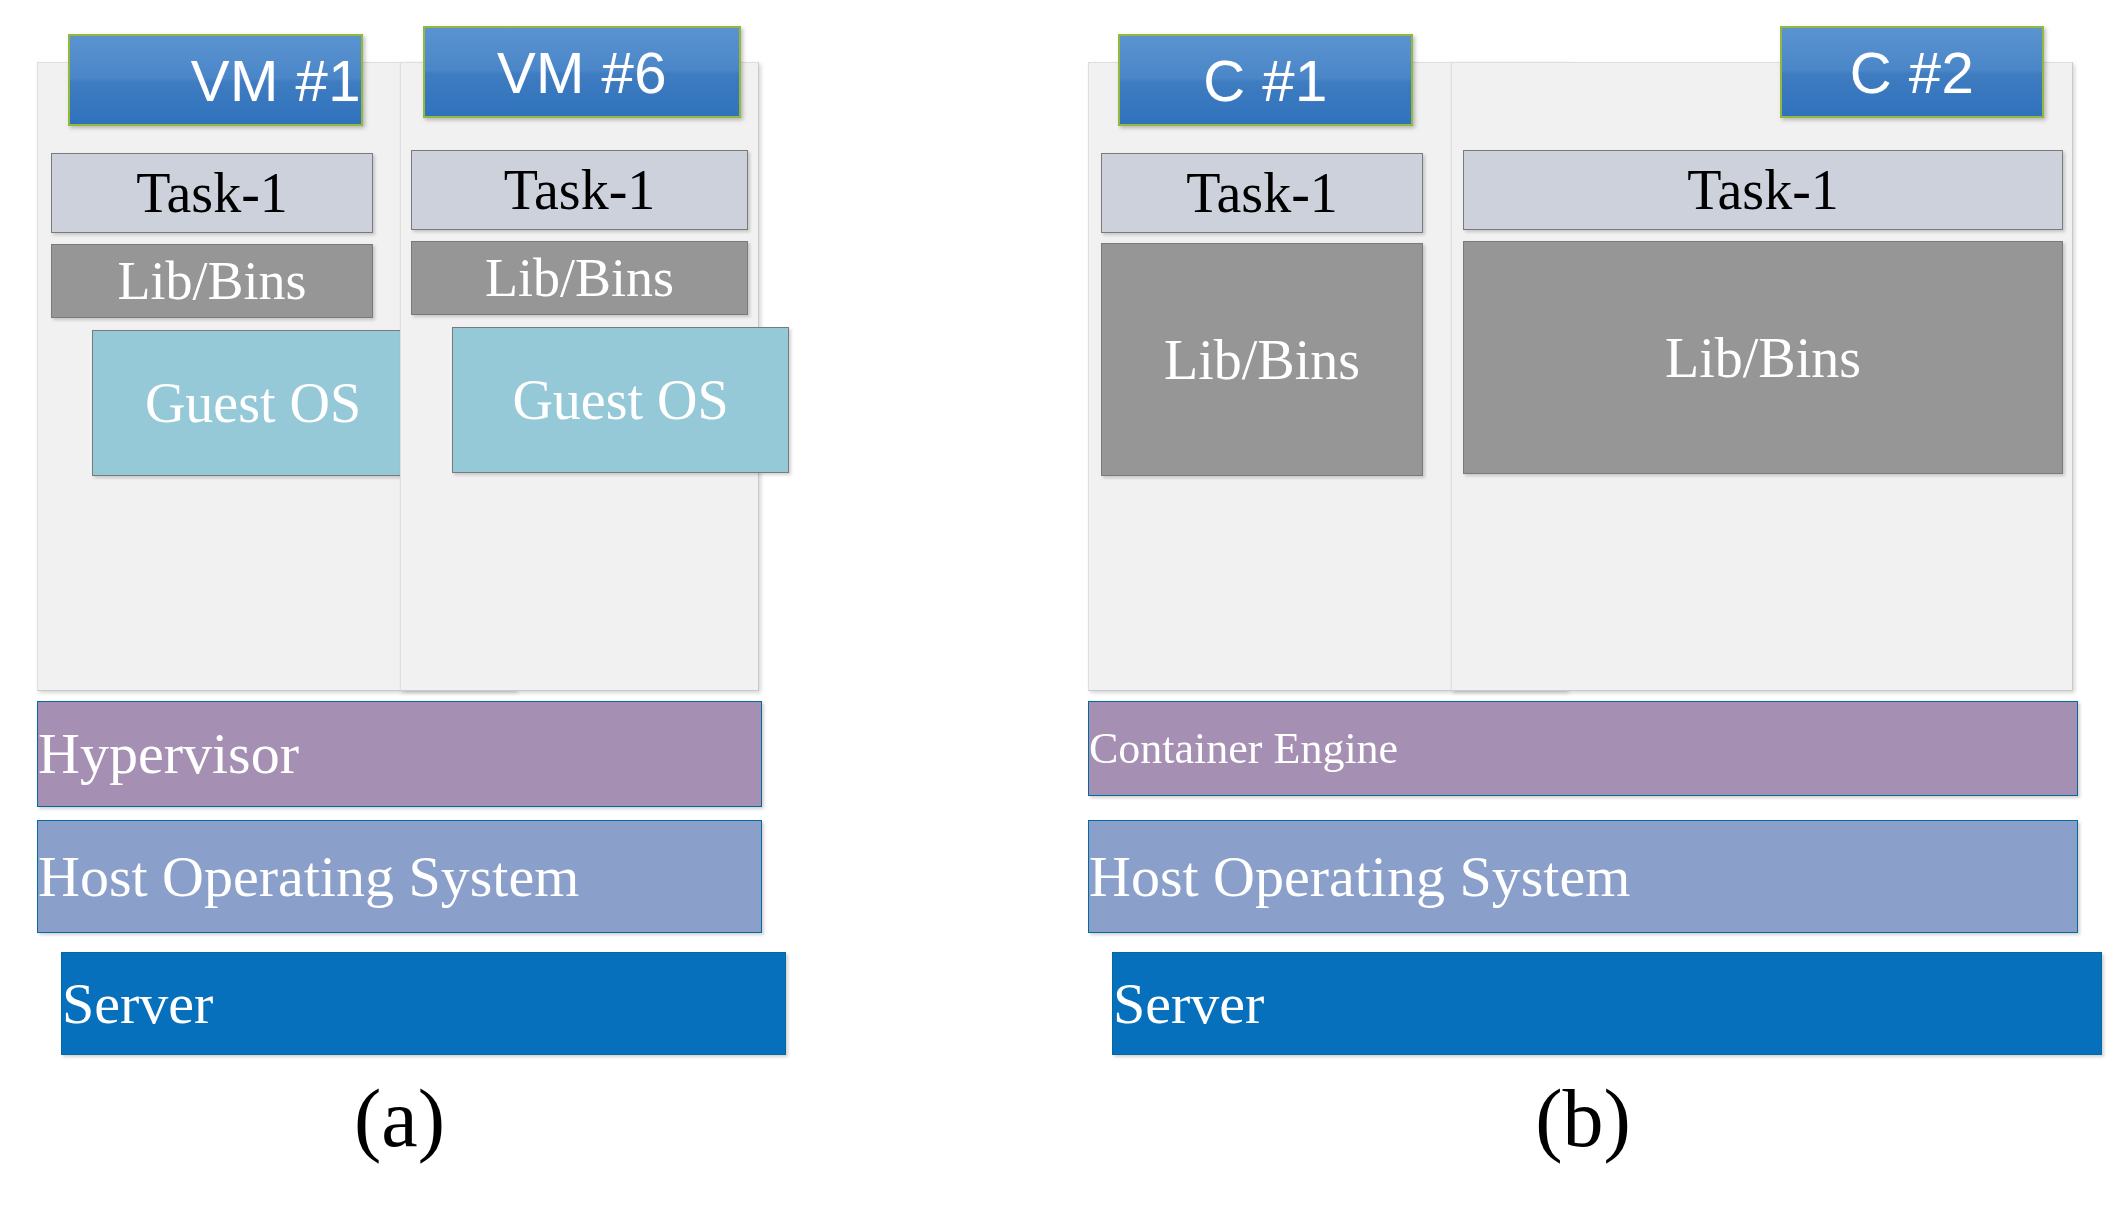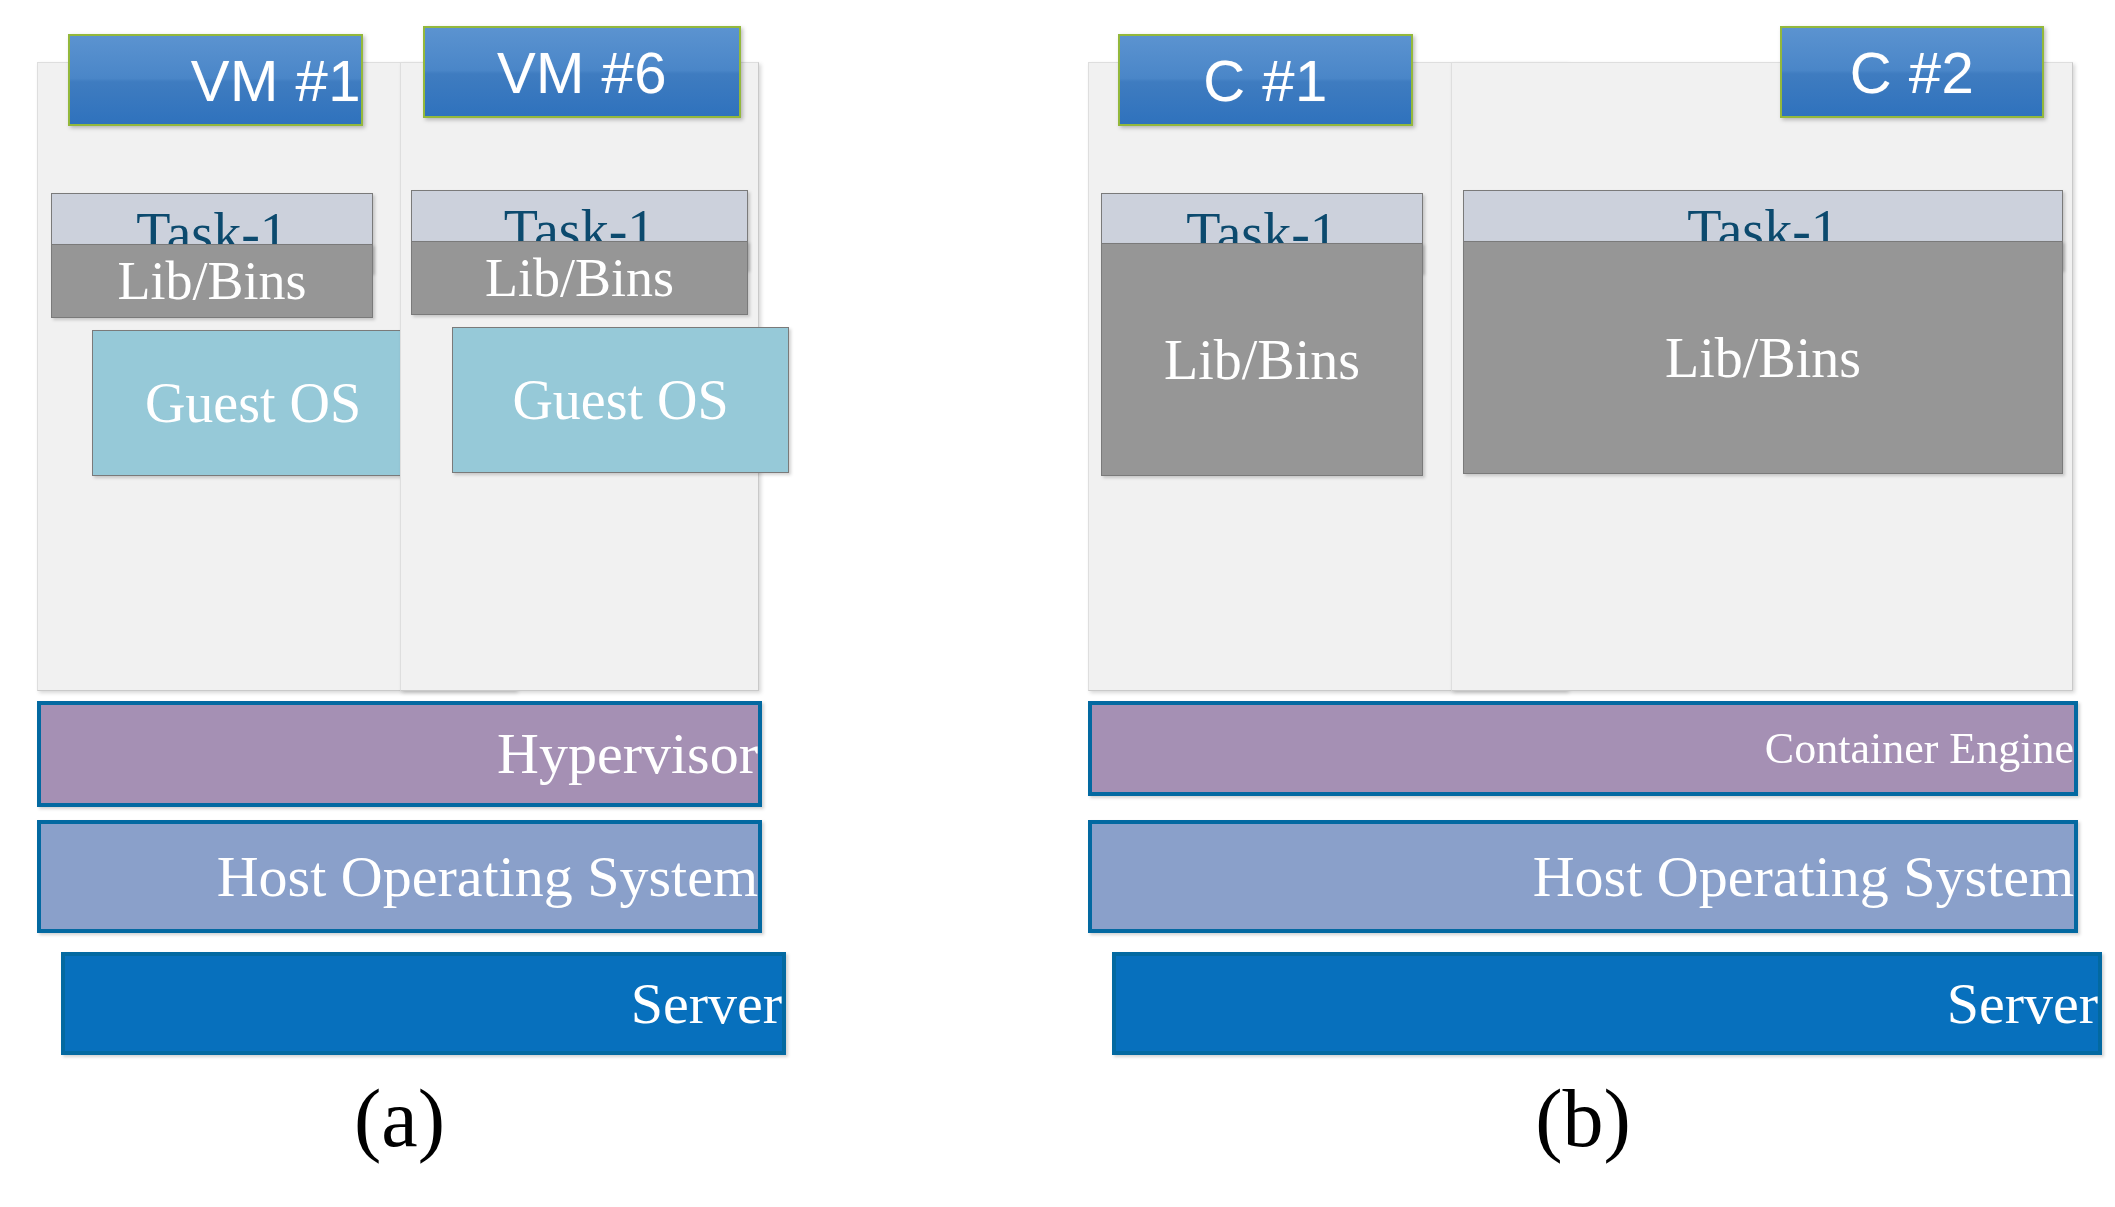--- a/index.html
+++ b/index.html
@@ -53,44 +53,42 @@
     display: flex;
     align-items: center;
     justify-content: center;
     border: 1px solid #7a7a7a;
     box-shadow: 2px 2px 3px rgba(0,0,0,0.18);
     font-family: "Liberation Serif", "DejaVu Serif", serif;
     line-height: 1;
   }
   .inner.task {
     background: #ccd1dc;
-    color: #0c4a6e;
-    margin-top: 40px;
+    color: #000000;
   }
   .inner.libs {
     background: #969696;
     color: #ffffff;
   }
   .inner.guest {
     background: #96c9d8;
     color: #ffffff;
     margin-left: 41px;
   }
 
   
   .bar {
     display: flex;
     align-items: center;
-    justify-content: flex-end;
-    border: 4px solid #0369a1;
+    justify-content: flex-start;
+    border: 1px solid #0369a1;
     color: #ffffff;
     font-family: "Liberation Serif", "DejaVu Serif", serif;
     box-shadow: 2px 2px 3px rgba(0,0,0,0.18);
     line-height: 1;
-    padding-left: 11px;
   }
   .bar.engine  { background: #a590b4; }
   .bar.hostos  { background: #8aa0ca; }
   .bar.server  { background: #0770bd; margin-left: 24px; }
 
   
   .caption {
     display: flex;
     align-items: flex-start;
     justify-content: center;

